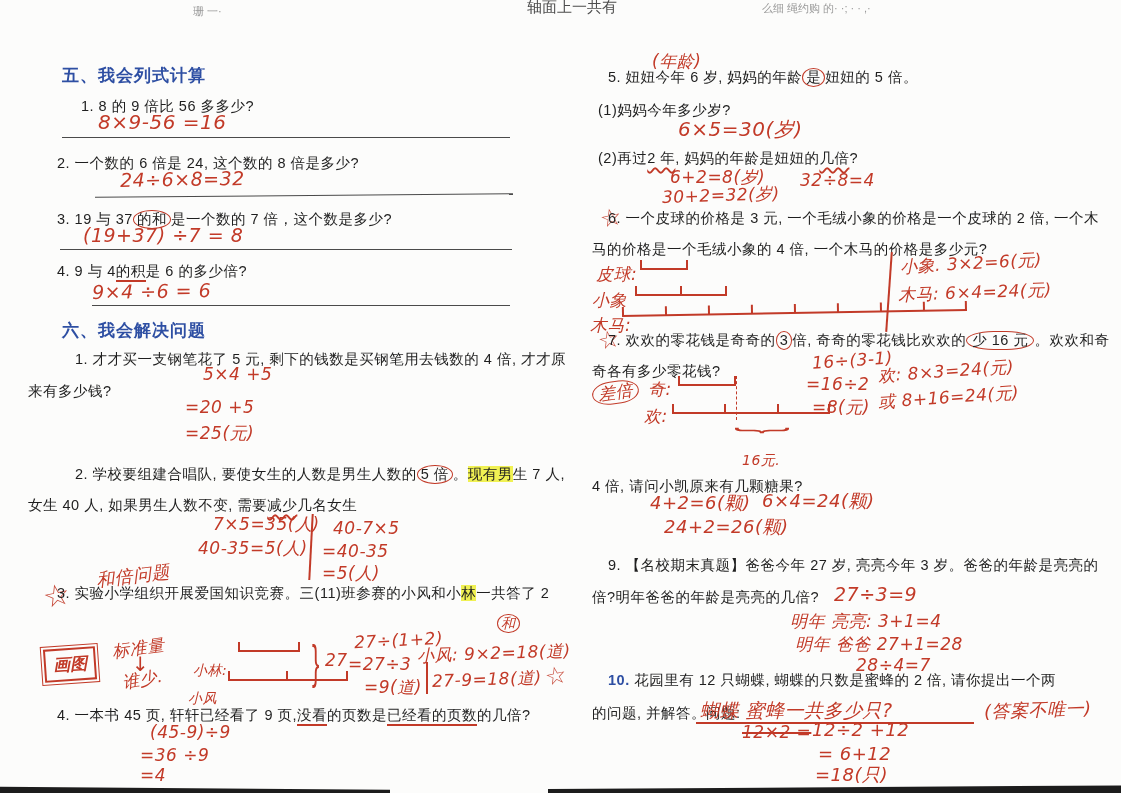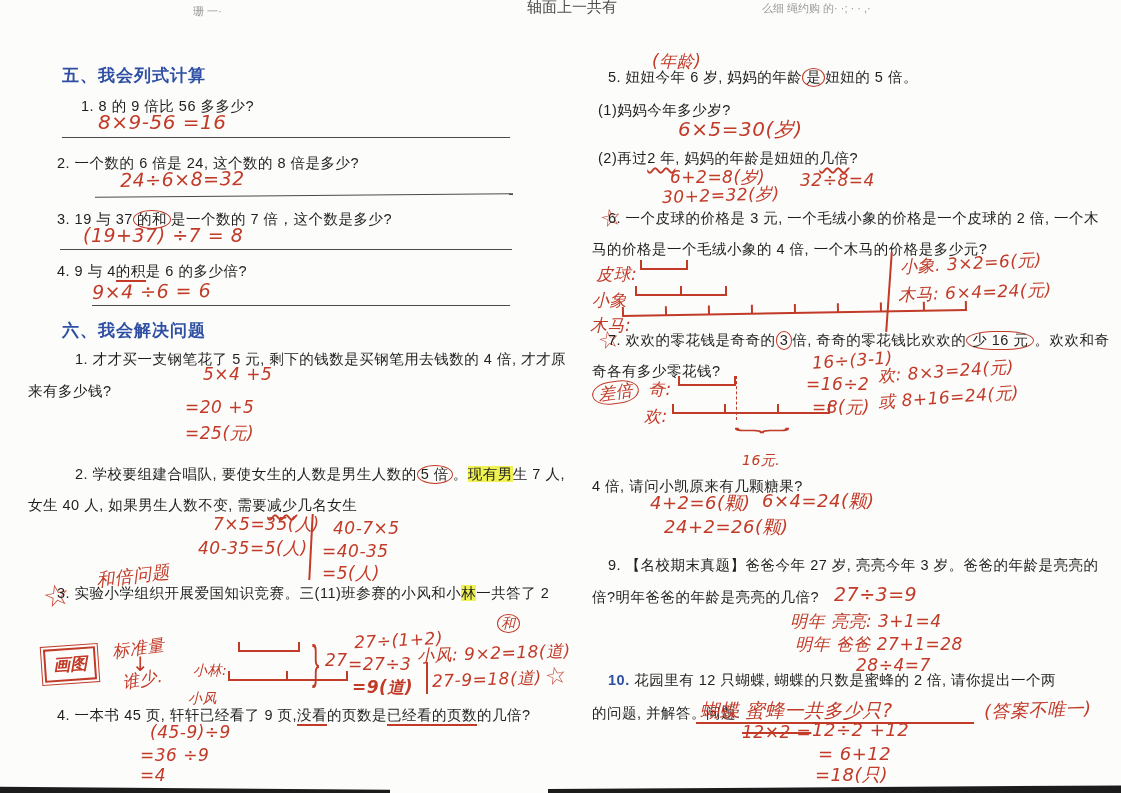--- a/index.html
+++ b/index.html
@@ -90,21 +90,21 @@
   <div class="hw small" style="left:193px;top:644px;">小林:</div>
   <div class="bar" style="left:238px;top:650px;width:62px;"></div>
   <div class="hw small" style="left:188px;top:672px;">小风</div>
   <div class="bar" style="left:228px;top:679px;width:120px;">
       <span class="tick" style="left:58px;"></span>
     </div>
   <div class="brace" style="left:312px;top:650px;">}</div>
   <div class="hw" style="left:325px;top:650px;">27</div>
   <div class="hw" style="left:354px;top:630px;transform:rotate(-3deg);">27÷(1+2)</div>
   <div class="hw" style="left:348px;top:654px;">=27÷3</div>
-  <div class="hw" style="left:352px;top:676px;font-weight:bold;">=9(道)</div>
+  <div class="hw" style="left:364px;top:676px;">=9(道)</div>
   <div class="hw" style="left:417px;top:642px;transform:rotate(-2deg);">小风: 9×2=18(道)</div>
   <div class="redln" style="left:426px;top:662px;width:1.6px;height:32px;"></div>
   <div class="hw" style="left:432px;top:668px;transform:rotate(-2deg);">27-9=18(道)</div>
   <div class="star" style="left:545px;top:662px;">☆</div>
 
   <div class="t" style="left:57px;top:706px;"><span>4. 一本书 45 页, 轩轩已经看了 9 页,</span><span class="rul">没看</span><span>的页数是</span><span class="rul">已经看的页数</span><span>的几倍?</span></div>
   <div class="hw" style="left:150px;top:722px;">(45-9)÷9</div>
   <div class="hw" style="left:140px;top:745px;">=36 ÷9</div>
   <div class="hw" style="left:140px;top:765px;">=4</div>
 

